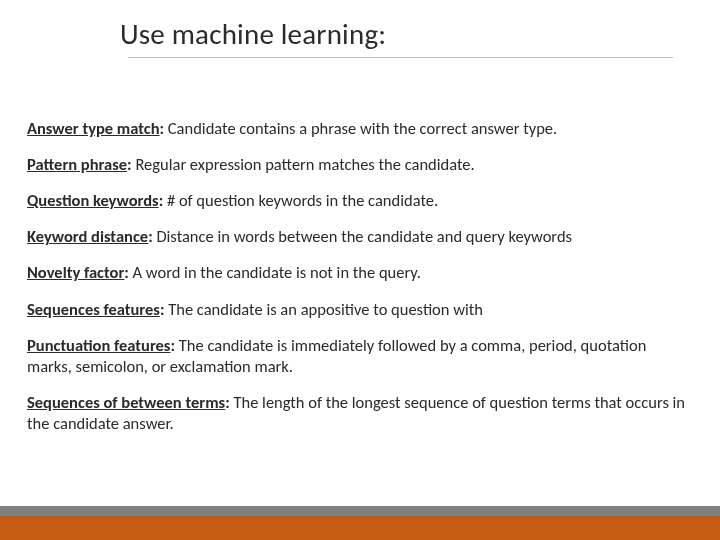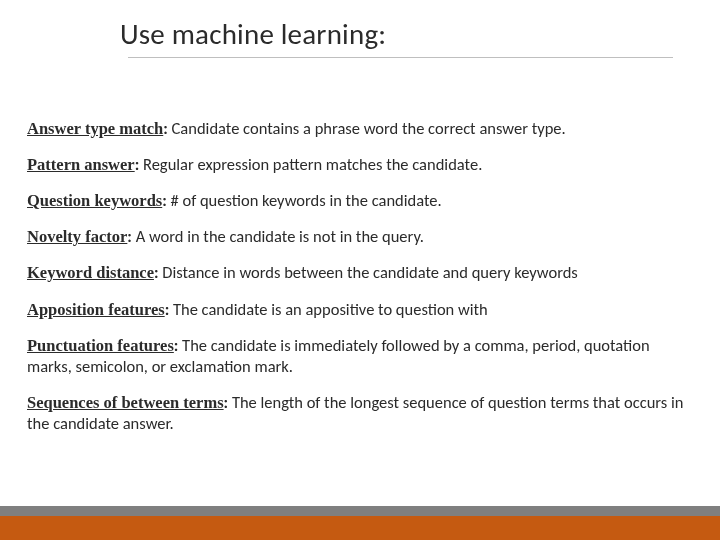--- a/index.html
+++ b/index.html
@@ -45,21 +45,20 @@
   }
   .item {
     font-size: 16.5px;
     line-height: 1.28;
     margin-bottom: 15px;
     color: #2b2b2b;
   }
   .label {
     font-weight: 600;
     text-decoration: underline;
-    font-family: Liberation Serif, serif;
   }
   .colon { font-weight: 600; }
   .footer-bar {
     position: absolute;
     left: 0;
     bottom: 0;
     width: 720px;
     height: 24px;
     background: #c55a11;
   }
@@ -77,36 +76,36 @@
 
 <div class="slide">
 
   <div class="title-block">
     <div class="title-line">Use machine learning:</div>
     <hr class="title-rule">
   </div>
 
   <div class="body">
     <div class="item">
-      <span class="label">Answer type match</span><span class="colon">:</span><span>  Candidate contains a phrase word the correct answer type.</span>
+      <span class="label">Answer type match</span><span class="colon">:</span><span>  Candidate contains a phrase with the correct answer type.</span>
     </div>
     <div class="item">
-      <span class="label">Pattern answer</span><span class="colon">:</span><span> Regular expression pattern matches the candidate.</span>
+      <span class="label">Pattern phrase</span><span class="colon">:</span><span> Regular expression pattern matches the candidate.</span>
     </div>
     <div class="item">
       <span class="label">Question keywords</span><span class="colon">:</span><span> # of question keywords in the candidate.</span>
     </div>
     <div class="item">
+      <span class="label">Keyword distance</span><span class="colon">:</span><span> Distance in words between the candidate and query keywords</span>
+    </div>
+    <div class="item">
       <span class="label">Novelty factor</span><span class="colon">:</span><span> A word in the candidate is not in the query.</span>
     </div>
     <div class="item">
-      <span class="label">Keyword distance</span><span class="colon">:</span><span> Distance in words between the candidate and query keywords</span>
-    </div>
-    <div class="item">
-      <span class="label">Apposition features</span><span class="colon">:</span><span> The candidate is an appositive to question with</span>
+      <span class="label">Sequences features</span><span class="colon">:</span><span> The candidate is an appositive to question with</span>
     </div>
     <div class="item">
       <span class="label">Punctuation features</span><span class="colon">:</span><span> The candidate is immediately followed by a comma, period, quotation marks, semicolon, or exclamation mark.</span>
     </div>
     <div class="item">
       <span class="label">Sequences of between terms</span><span class="colon">:</span><span> The length of the longest sequence of question terms that occurs in the candidate answer.</span>
     </div>
   </div>
 
   <div class="footer-shadow"></div>

